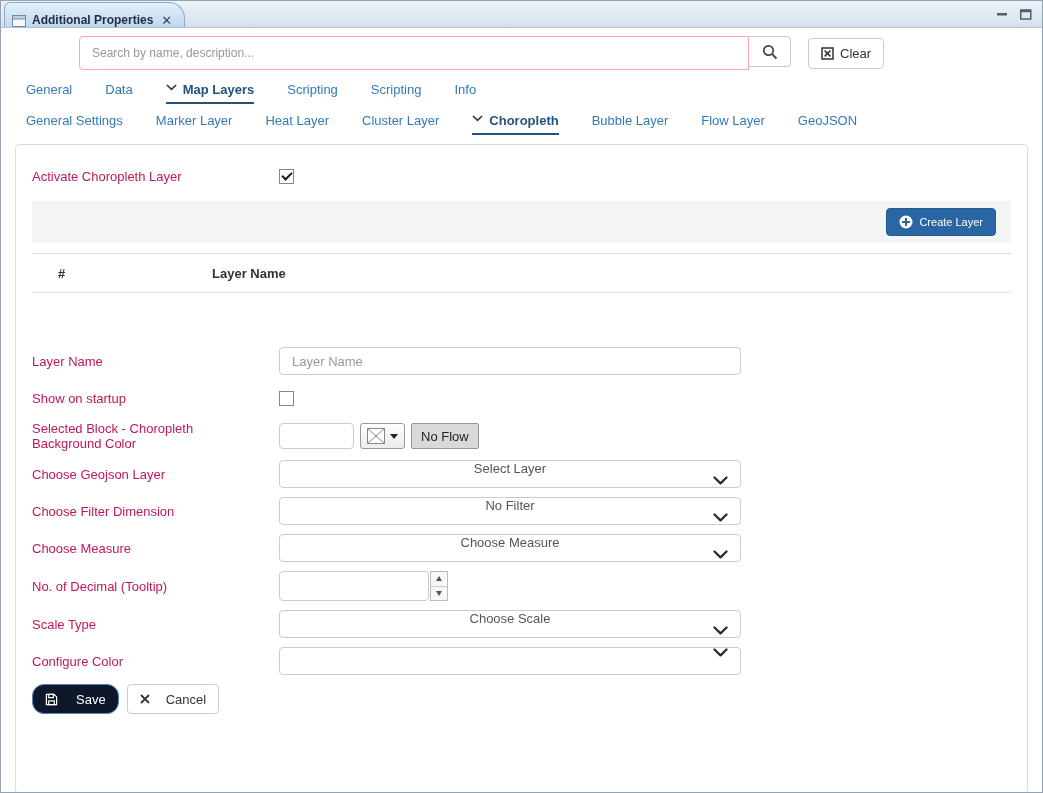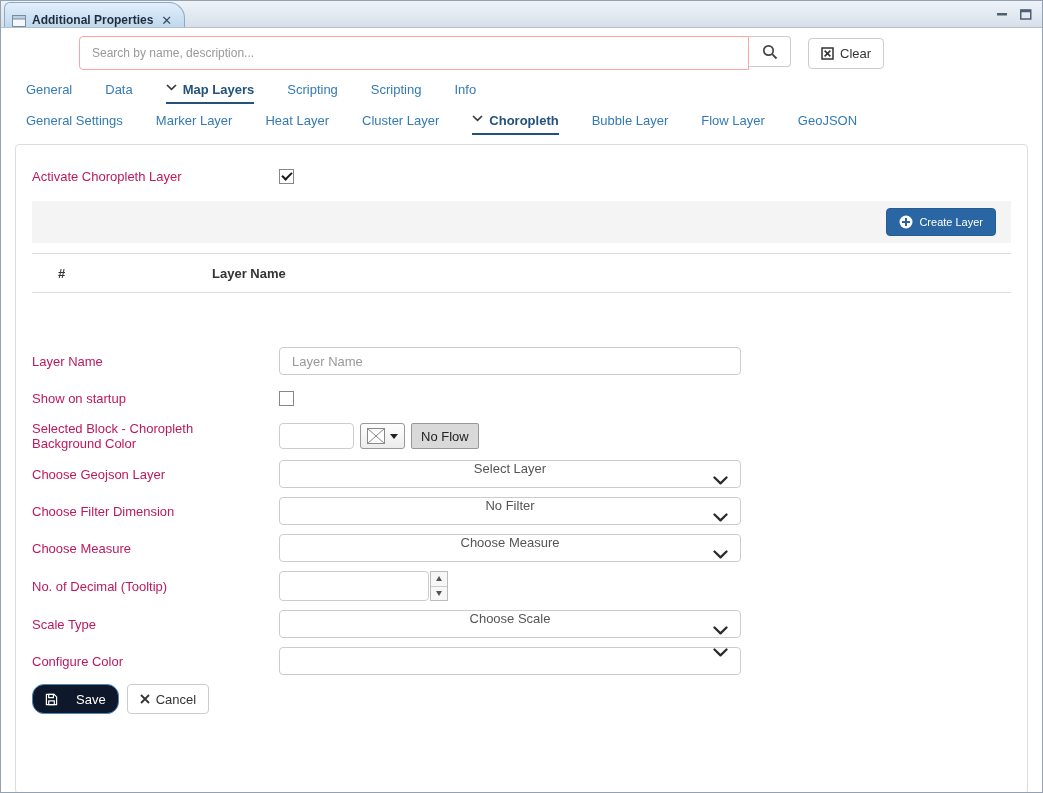--- a/index.html
+++ b/index.html
@@ -134,21 +134,21 @@
   .actions { display: flex; gap: 8px; margin-top: 6px; }
   .save-btn {
     background: #0f172a; border: 1px solid #4f87b5; color: #fff; border-radius: 12px;
     height: 30px; padding: 0 12px; font-size: 13px; cursor: pointer;
     display: flex; align-items: center; gap: 18px;
     font-family: "Liberation Sans", sans-serif;
   }
   .cancel-btn {
     background: #fff; border: 1px solid #ccc; color: #333; border-radius: 4px;
     height: 30px; padding: 0 12px; font-size: 13px; cursor: pointer;
-    display: flex; align-items: center; gap: 6px;
+    display: flex; align-items: center; gap: 16px;
     font-family: "Liberation Sans", sans-serif;
   }
 </style>
 </head>
 <body>
 
 <div class="window">
 
   <div class="titlebar">
     <div class="view-tab">

